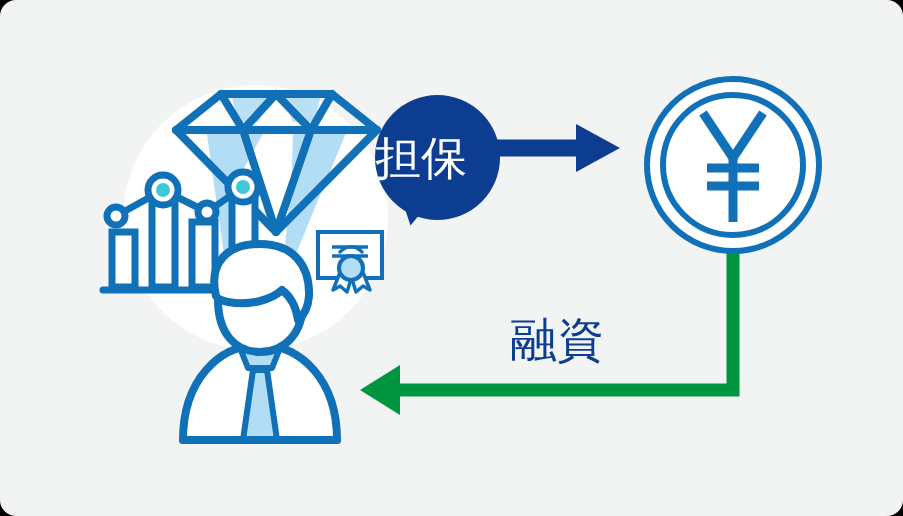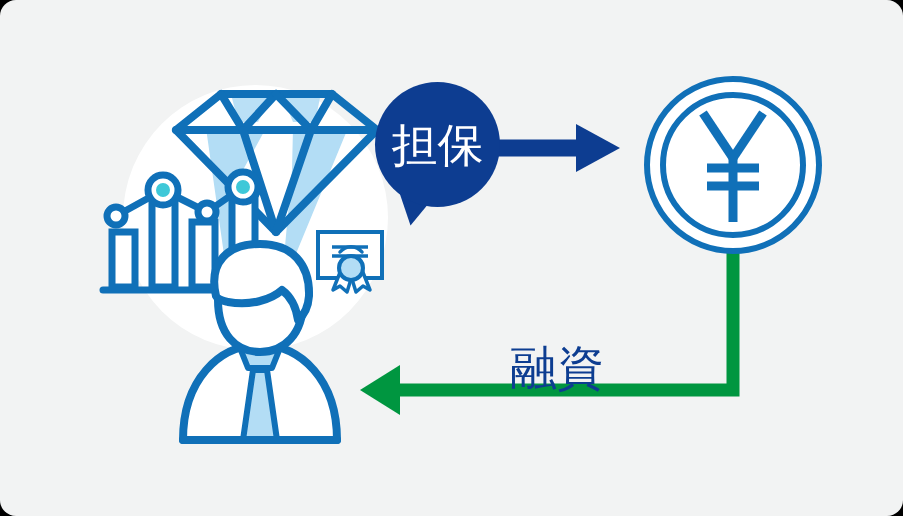--- a/index.html
+++ b/index.html
@@ -39,28 +39,27 @@
     top: 85px;
     width: 265px;
     height: 265px;
     border-radius: 50%;
     background: #ffffff;
   }
 
   
   #speech-bubble {
     left: 375px;
-    top: 82px;
+    top: 95px;
     width: 125px;
     height: 125px;
     border-radius: 50%;
     background: var(--navy);
     display: flex;
     align-items: center;
-    justify-content: center;
     z-index: 6;
   }
   #speech-bubble-label {
     color: #ffffff;
     font-size: 46px;
     line-height: 1;
     letter-spacing: 0px;
     font-weight: 400;
     white-space: nowrap;
   }
@@ -79,21 +78,20 @@
   
   #financing-label {
     left: 510px;
     top: 316px;
     color: var(--navy);
     font-size: 47px;
     line-height: 1;
     font-weight: 400;
     white-space: nowrap;
     z-index: 4;
-    margin-top: 28px;
   }
 
   :root {
     --navy: #0d3d91;
     --blue: #1070b8;
     --lightblue: #b3ddf5;
     --teal: #3ec8d8;
     --green: #009640;
   }
 </style>

